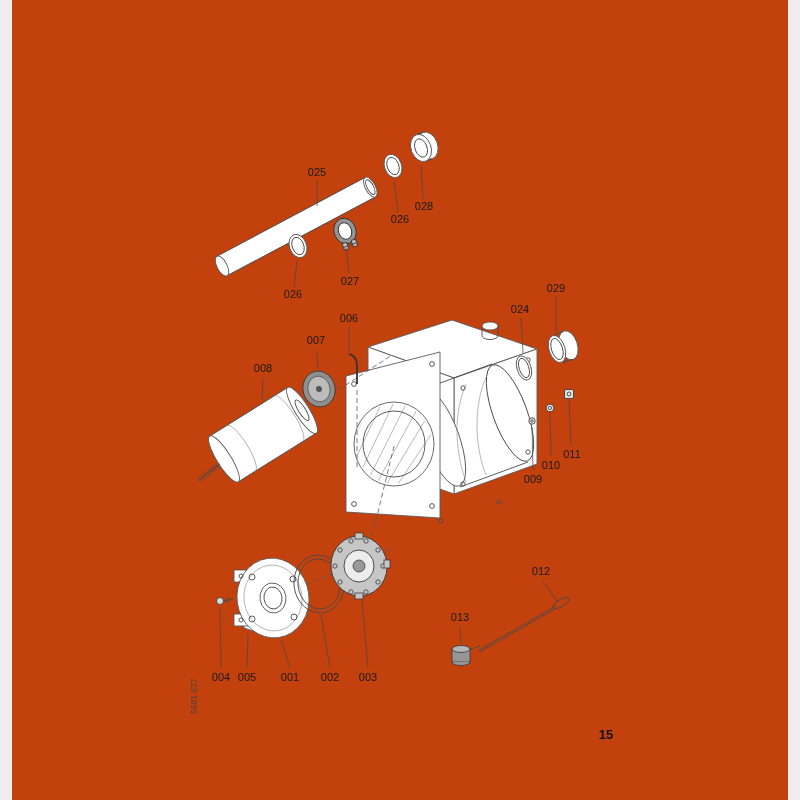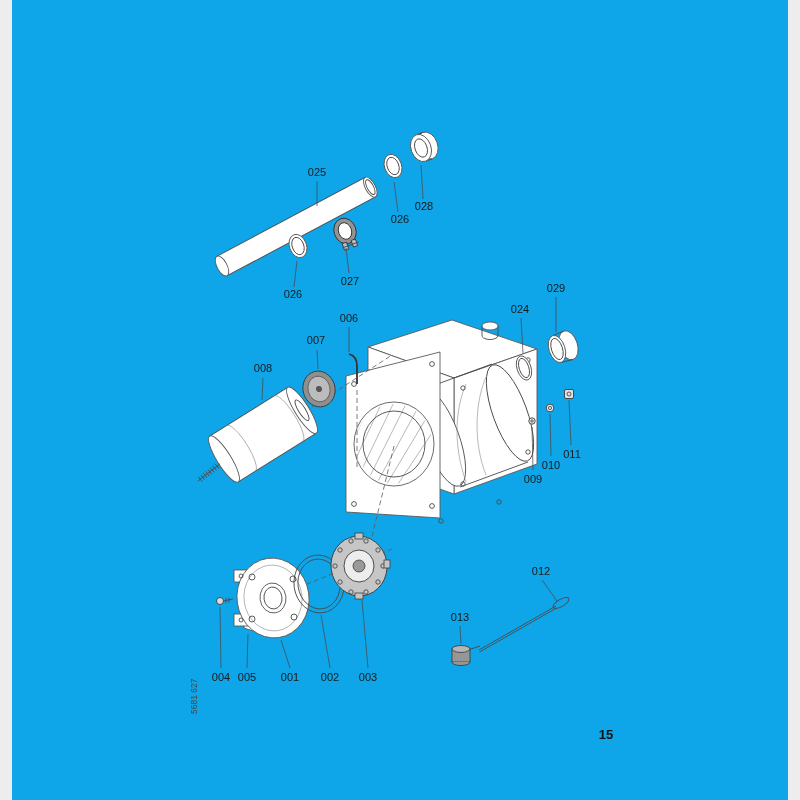--- a/index.html
+++ b/index.html
@@ -1,16 +1,16 @@
 <!DOCTYPE html>
 <html><head>
 <meta charset="utf-8">
 <style>
   html,body{margin:0;padding:0;background:#ffffff;}
-  .page{position:relative;width:800px;height:800px;background:#0ea5e9;overflow:hidden;
+  .page{position:relative;width:800px;height:800px;background:#c2410c;overflow:hidden;
         font-family:"Liberation Sans", sans-serif;}
   svg{display:block;}
   text.part-label{font-family:"Liberation Sans", sans-serif;font-size:11px;fill:#1a1a1a;text-anchor:middle;}
   text.page-num{font-family:"Liberation Sans", sans-serif;font-size:13px;font-weight:bold;fill:#111;text-anchor:middle;}
   text.doc-code{font-family:"Liberation Sans", sans-serif;font-size:8.5px;fill:#444;}
   .thin{stroke:#4a4a4a;stroke-width:0.9;fill:none;}
   .face{stroke:#5a5a5a;stroke-width:0.9;fill:#ffffff;}
   .leader{stroke:#4a4a4a;stroke-width:0.75;fill:none;}
   .dashedln{stroke:#5a5a5a;stroke-width:0.8;fill:none;stroke-dasharray:5 3;}
   .shade{stroke:#888;stroke-width:0.6;fill:none;}

